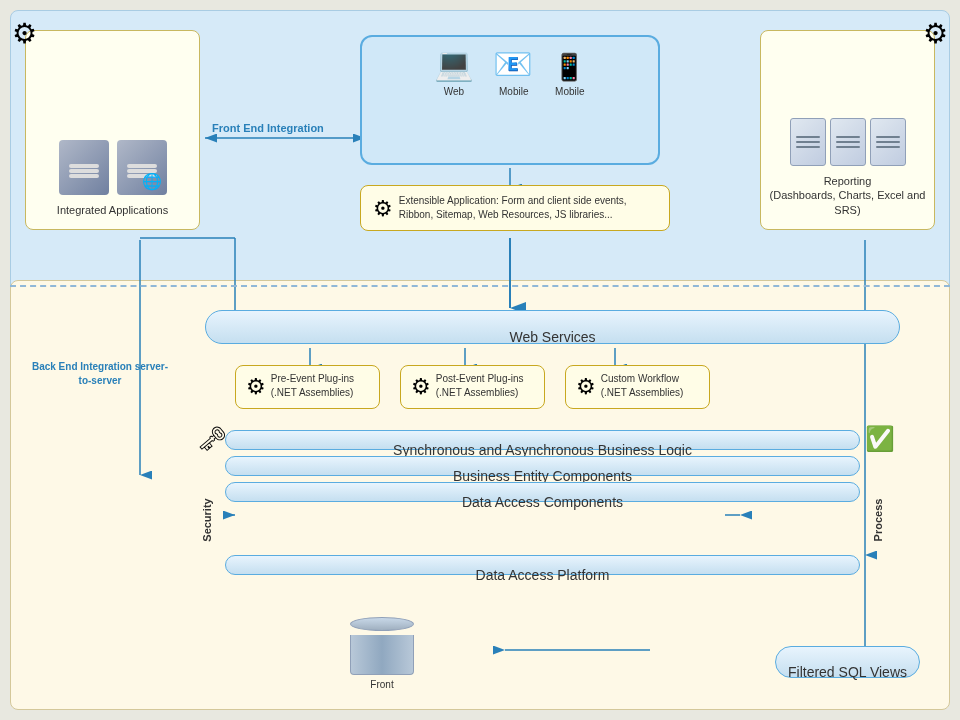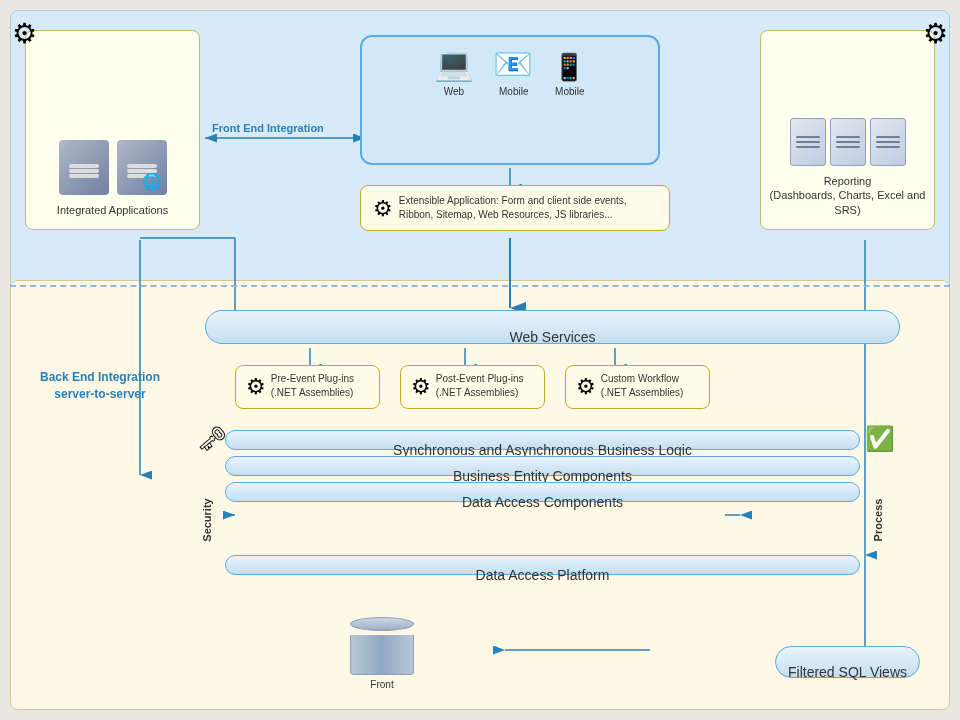--- a/index.html
+++ b/index.html
@@ -426,26 +426,26 @@
       border: 1.5px solid #5aace0;
       border-radius: 20px;
       display: flex;
       align-items: center;
       justify-content: center;
     }
 
     
     .label-backend {
       position: absolute;
-      top: 359px;
+      top: 350px;
       left: 20px;
       width: 140px;
       text-align: center;
       color: #2980b9;
-      font-size: 12px;
+      font-size: 10px;
       font-weight: 600;
       line-height: 1.4;
     }
 
     
     .arrows-svg {
       position: absolute;
       top: 0;
       left: 0;
       width: 100%;

